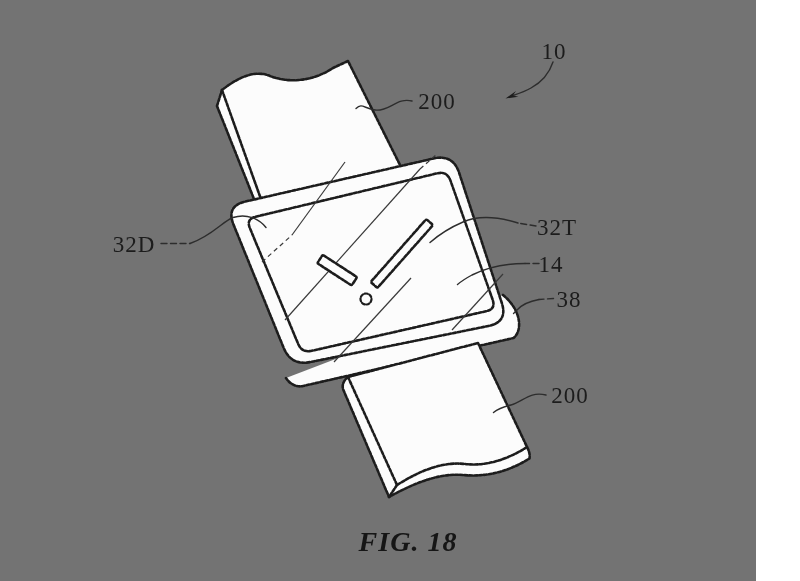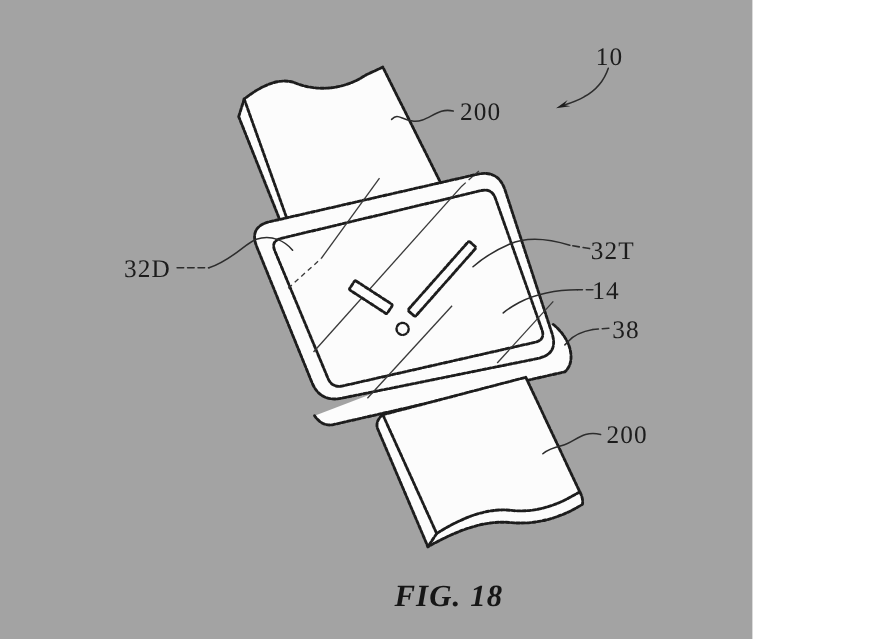--- a/index.html
+++ b/index.html
@@ -1,19 +1,19 @@
 <!DOCTYPE html>
 <html><head>
 <meta charset="utf-8">
 <style>
   html,body{margin:0;padding:0;background:#ffffff;}
   .page{
     position:relative;
-    width:684px;height:581px;
-    background:#a3a3a3;
+    width:756px;height:581px;
+    background:#737373;
     overflow:hidden;
     font-family:"Liberation Serif","DejaVu Serif",serif;
   }
   svg{position:absolute;left:0;top:0;}
   
   .ol{fill:none;stroke:#1d1d1d;stroke-width:2.6;stroke-dasharray:3 1.8;
       stroke-linecap:round;stroke-linejoin:round;}
   .olf{fill:#fcfcfc;stroke:#1d1d1d;stroke-width:2.6;stroke-dasharray:3 1.8;
       stroke-linecap:round;stroke-linejoin:round;}
   

